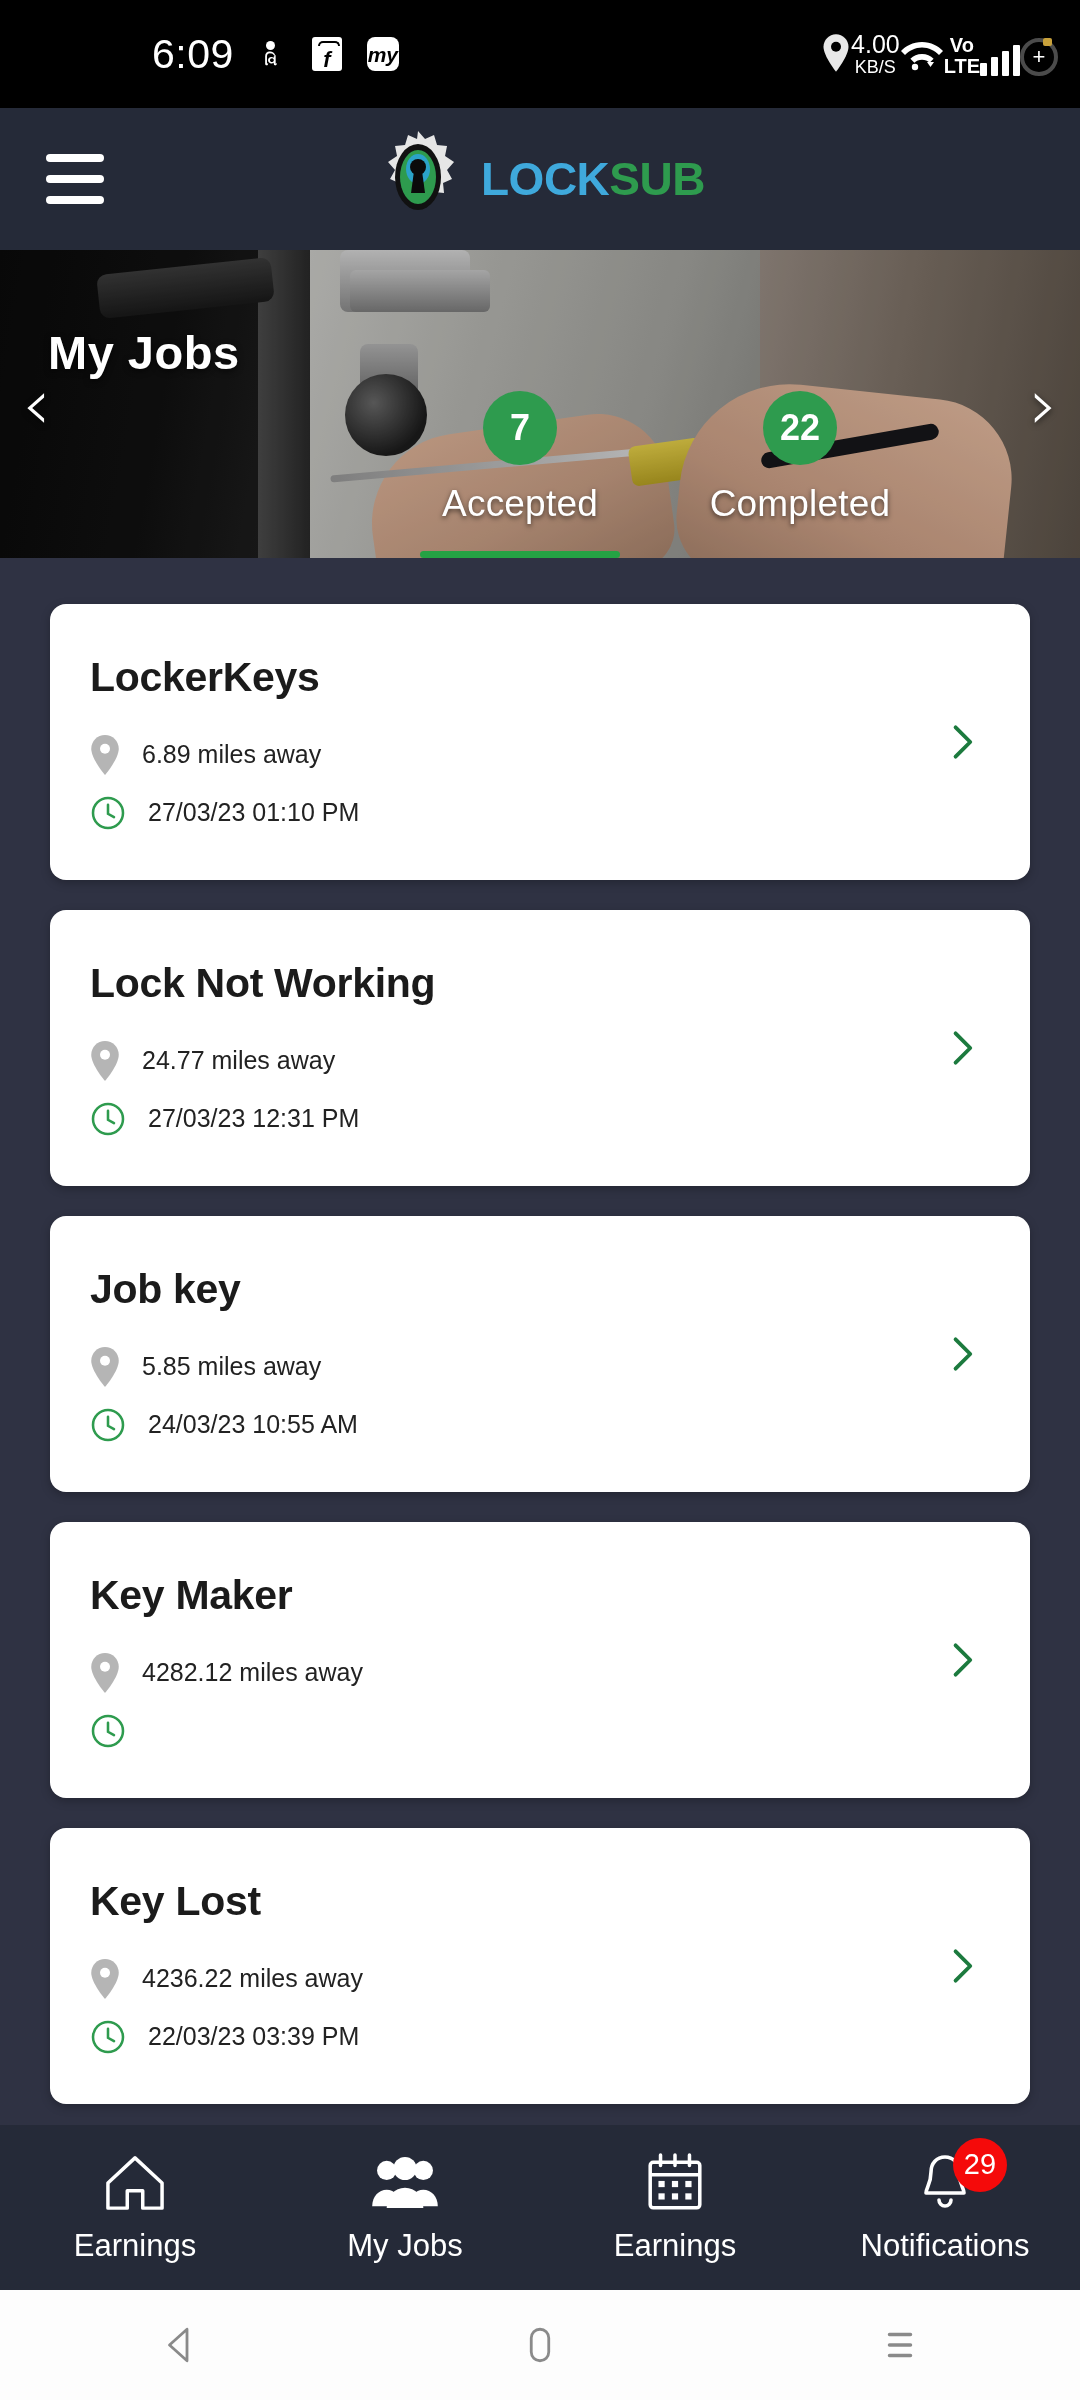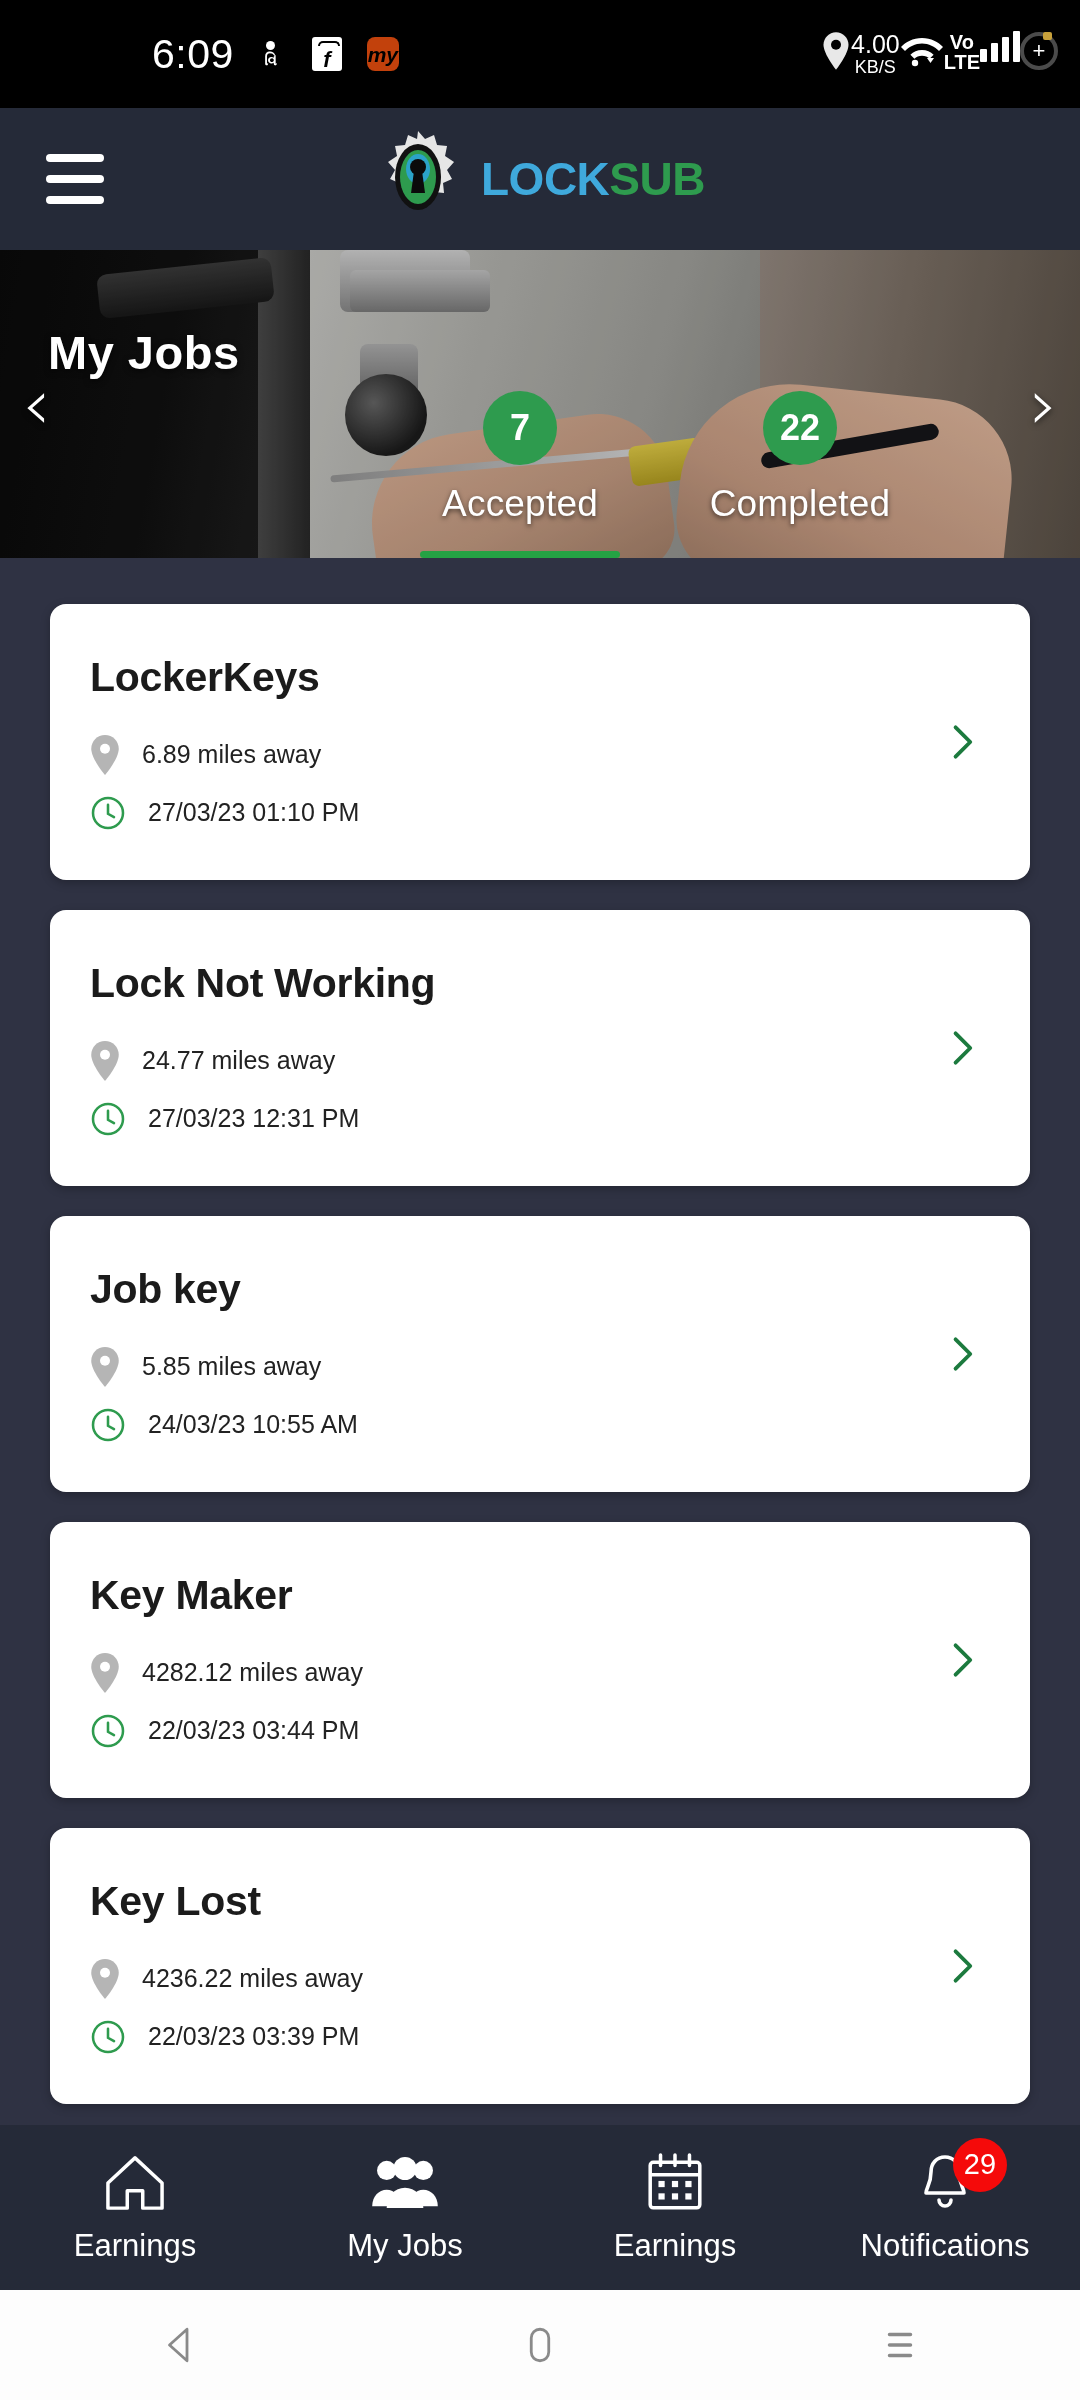--- a/index.html
+++ b/index.html
@@ -26,25 +26,25 @@
     width:30px; height:34px; background:#fff; border-radius:3px;
     color:#000; font-size:22px; font-weight:700; font-style:italic;
     display:flex; align-items:flex-end; justify-content:center; line-height:1;
     position:relative;
   }
   .ic-flipkart::before{
     content:""; position:absolute; top:4px; left:6px; width:18px; height:3px;
     border:2px solid #000; border-bottom:none; border-radius:8px 8px 0 0;
   }
   .ic-my {
-    width:32px; height:34px; background:#c2410c; border-radius:8px; color:#000;
+    width:32px; height:34px; background:#ffffff; border-radius:8px; color:#000;
     font-size:21px; font-style:italic; font-weight:700;
     display:flex; align-items:center; justify-content:center; line-height:1;
   }
-  .sb-right { margin-left:auto; display:flex; align-items:flex-start; }
+  .sb-right { margin-left:auto; display:flex; align-items:flex-end; }
   .sb-kbs { display:flex; flex-direction:column; align-items:center; line-height:1.02; }
   .sb-kbs .v { font-size:25px; font-weight:500; }
   .sb-kbs .u { font-size:18px; font-weight:500; }
   .sb-volte { display:flex; flex-direction:column; align-items:center; line-height:1.02; font-weight:700;}
   .sb-volte .a{ font-size:20px; } .sb-volte .b{ font-size:20px; }
   .bars { display:flex; align-items:flex-end; gap:4px; height:30px; }
   .bars i { display:block; width:7px; background:#fff; border-radius:1px; }
   .battery {
     width:38px; height:38px; border-radius:50%; border:4px solid #4b4b4b;
     position:relative; display:flex; align-items:center; justify-content:center;
@@ -422,21 +422,20 @@
           </span>
           <span class="txt">4282.12 miles away</span>
         </div>
         <div class="card-row">
           <span class="ic-clock">
             <svg width="36" height="36" viewBox="0 0 24 24">
                 <circle cx="12" cy="12" r="10" fill="none" stroke="#2E9B4E" stroke-width="1.7"></circle>
                 <path d="M12 6.5v6l4 2.3" fill="none" stroke="#2E9B4E" stroke-width="1.7" stroke-linecap="round"></path>
               </svg>
           </span>
-          <span class="txt">22/03/23 03:44 PM</span>
         </div>
       </div>
       <span class="card-chevron">
         <svg width="44" height="44" viewBox="0 0 24 24">
             <path d="M8.5 4l8 8-8 8" fill="none" stroke="#1C7A3E" stroke-width="2.1" stroke-linecap="round" stroke-linejoin="round"></path>
           </svg>
       </span>
     </div>
 
     <div class="card">

